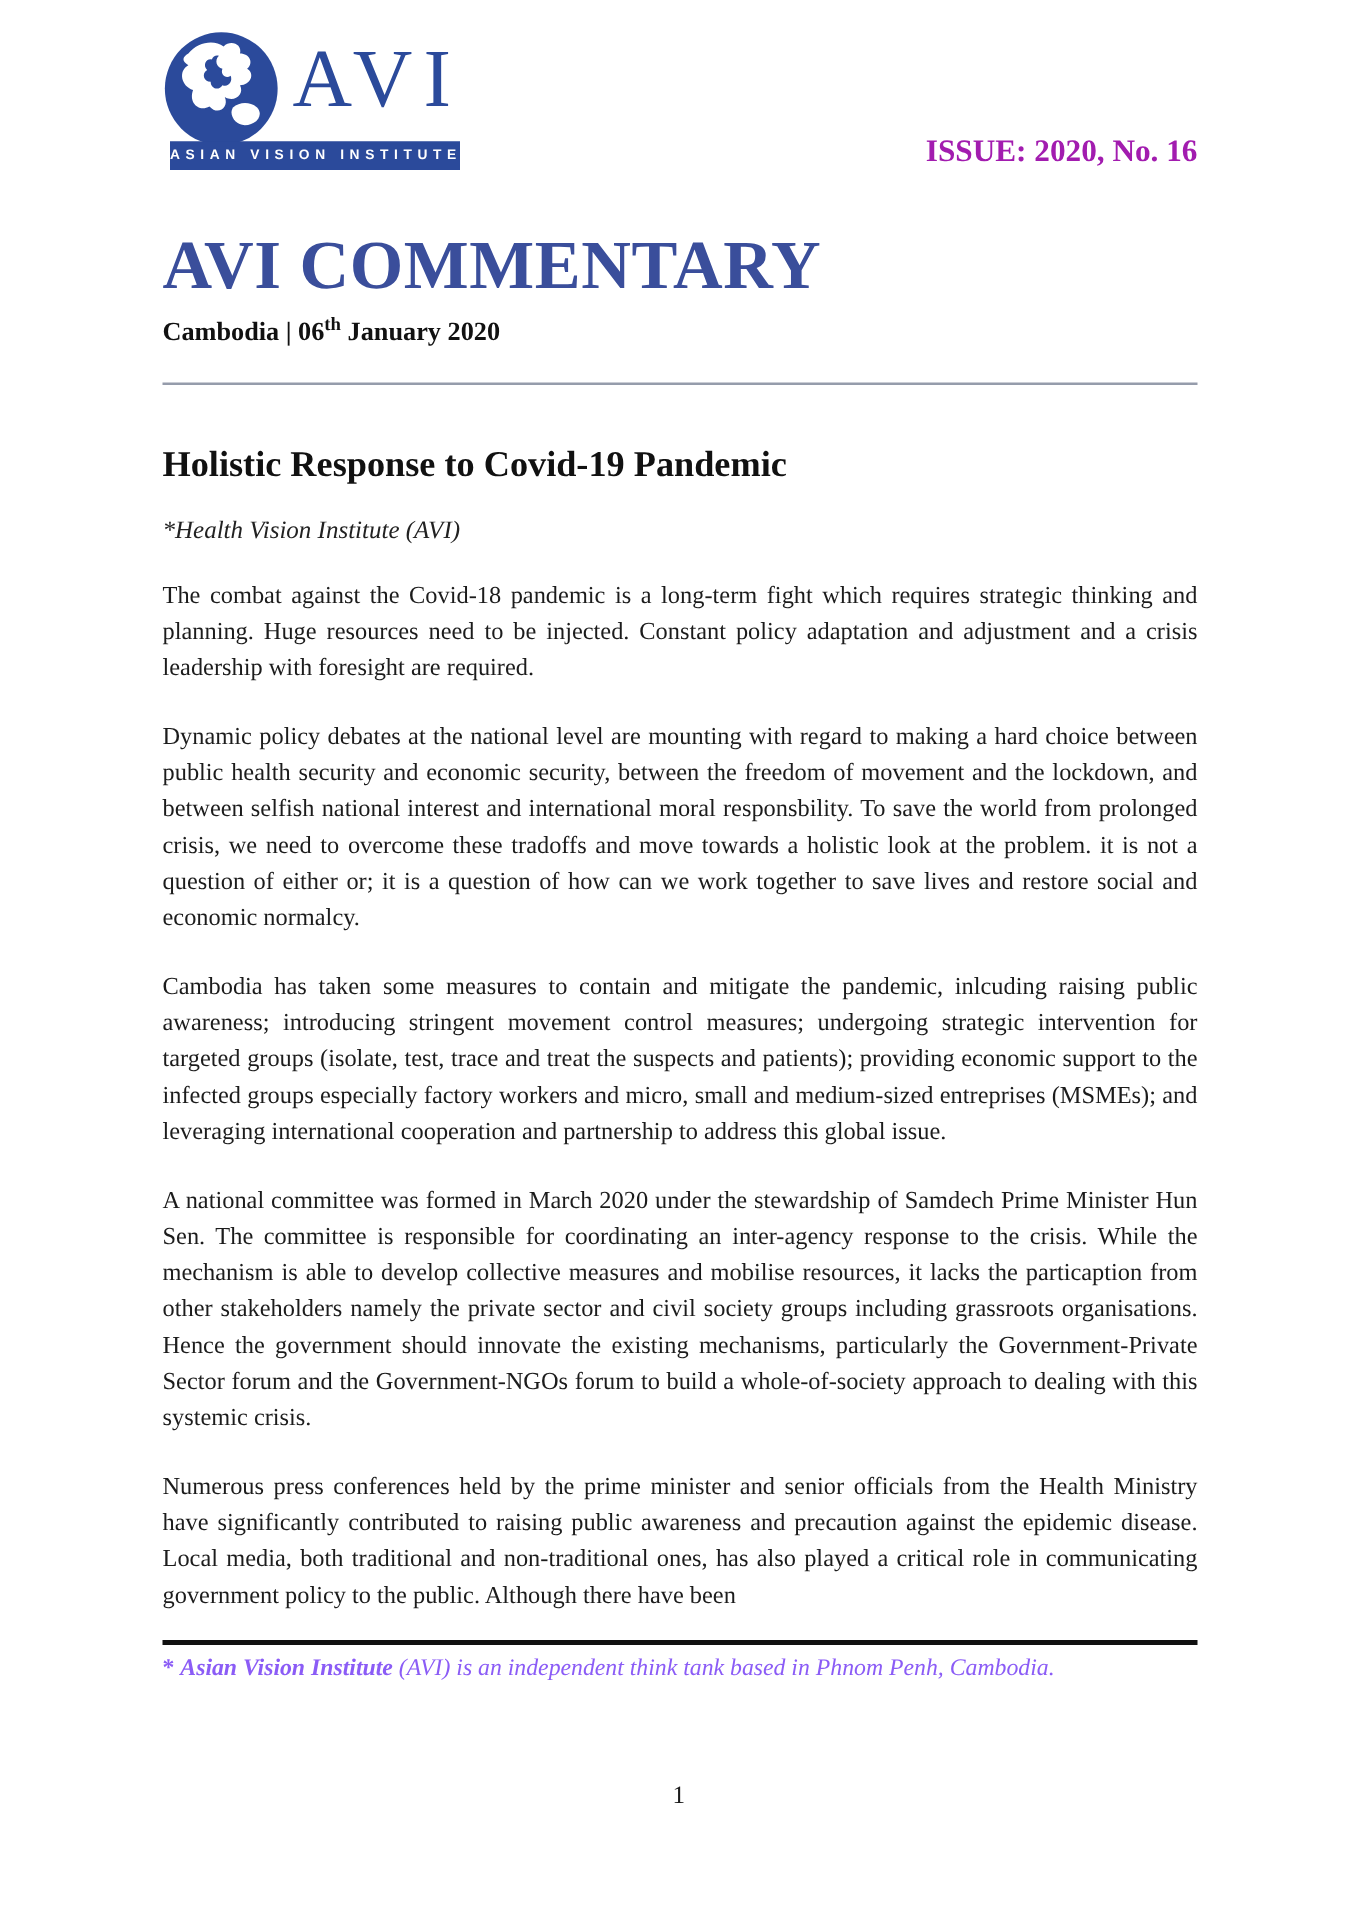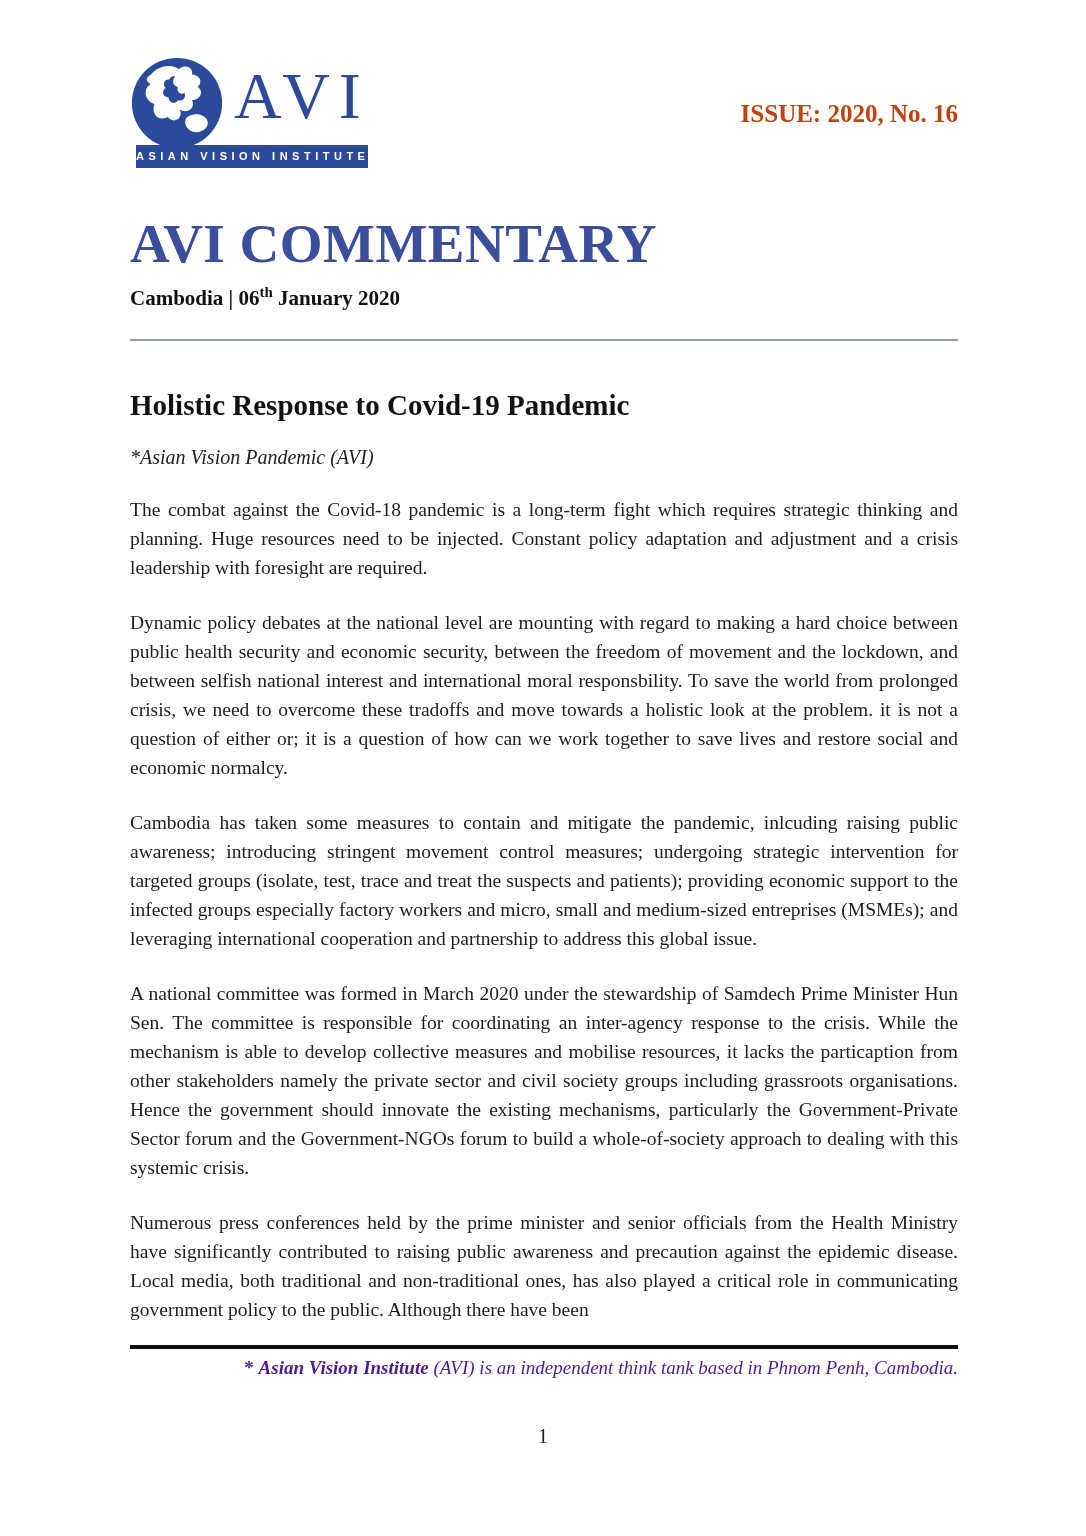--- a/index.html
+++ b/index.html
@@ -18,22 +18,22 @@
     overflow: hidden;
     box-sizing: border-box;
   }
   .content {
     padding: 0 128px 0 130px;
   }
   
   .header-row {
     display: flex;
     justify-content: space-between;
-    align-items: flex-start;
-    padding-top: 56px;
+    align-items: flex-end;
+    padding-top: 24px;
   }
   .logo {
     position: relative;
     width: 238px;
     height: 112px;
   }
   .logo-top {
     display: flex;
     align-items: flex-start;
   }
@@ -64,21 +64,21 @@
     font-weight: bold;
     letter-spacing: 4.5px;
     text-align: center;
     line-height: 23px;
     white-space: nowrap;
   }
   .issue {
     margin-top: 44px;
     font-size: 25px;
     font-weight: bold;
-    color: #c2410c;
+    color: #a21caf;
     white-space: nowrap;
   }
   
   .commentary-title {
     margin-top: 44px;
     font-size: 55px;
     font-weight: bold;
     letter-spacing: 0.5px;
     color: #3A4E9B;
   }
@@ -122,22 +122,21 @@
   .footnote-divider {
     margin-top: 21px;
     border: none;
     border-top: 4px solid #111111;
     height: 0;
   }
   .footnote {
     margin-top: 4px;
     font-size: 19px;
     font-style: italic;
-    color: #4c1d95;
-    text-align: right;
+    color: #8b5cf6;
   }
   .footnote .fn-marker {
     font-weight: bold;
     font-style: normal;
   }
   .footnote .fn-bold {
     font-weight: bold;
   }
   .page-number {
     position: absolute;
@@ -170,21 +169,21 @@
         <div class="logo-banner">ASIAN VISION INSTITUTE</div>
       </div>
       <div class="issue">ISSUE: 2020, No. 16</div>
     </div>
 
     <div class="commentary-title">AVI COMMENTARY</div>
     <div class="dateline"><span>Cambodia | 06</span><sup>th</sup><span> January 2020</span></div>
     <hr class="header-divider">
 
     <div class="article-heading">Holistic Response to Covid-19 Pandemic</div>
-    <div class="article-byline">*Asian Vision Pandemic (AVI)</div>
+    <div class="article-byline">*Health Vision Institute (AVI)</div>
 
     <p class="body-para">The combat against the Covid-18 pandemic is a long-term fight which requires strategic thinking and planning. Huge resources need to be injected. Constant policy adaptation and adjustment and a crisis leadership with foresight are required.</p>
     <p class="body-para">Dynamic policy debates at the national level are mounting with regard to making a hard choice between public health security and economic security, between the freedom of movement and the lockdown, and between selfish national interest and international moral responsbility. To save the world from prolonged crisis, we need to overcome these tradoffs and move towards a holistic look at the problem. it is not a question of either or; it is a question of how can we work together to save lives and restore social and economic normalcy.</p>
     <p class="body-para">Cambodia has taken some measures to contain and mitigate the pandemic, inlcuding raising public awareness; introducing stringent movement control measures; undergoing strategic intervention for targeted groups (isolate, test, trace and treat the suspects and patients); providing economic support to the infected groups especially factory workers and micro, small and medium-sized entreprises (MSMEs); and leveraging international cooperation and partnership to address this global issue.</p>
     <p class="body-para">A national committee was formed in March 2020 under the stewardship of Samdech Prime Minister Hun Sen. The committee is responsible for coordinating an inter-agency response to the crisis. While the mechanism is able to develop collective measures and mobilise resources, it lacks the particaption from other stakeholders namely the private sector and civil society groups including grassroots organisations. Hence the government should innovate the existing mechanisms, particularly the Government-Private Sector forum and the Government-NGOs forum to build a whole-of-society approach to dealing with this systemic crisis.</p>
     <p class="body-para">Numerous press conferences held by the prime minister and senior officials from the Health Ministry have significantly contributed to raising public awareness and precaution against the epidemic disease. Local media, both traditional and non-traditional ones, has also played a critical role in communicating government policy to the public. Although there have been</p>
 
     <hr class="footnote-divider">
     <div class="footnote"><span class="fn-marker">* </span><span class="fn-bold">Asian Vision Institute</span><span> (AVI) is an independent think tank based in Phnom Penh, Cambodia.</span></div>
 

